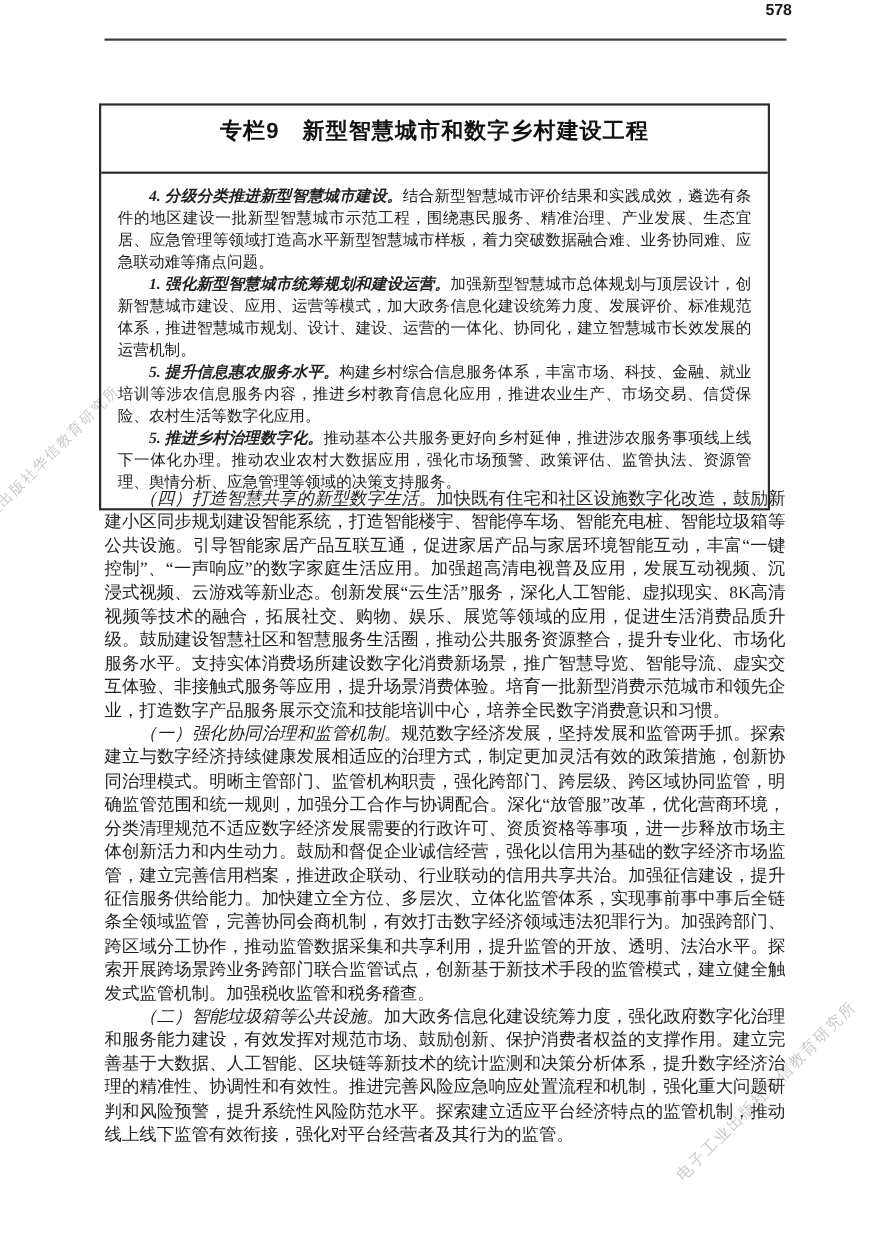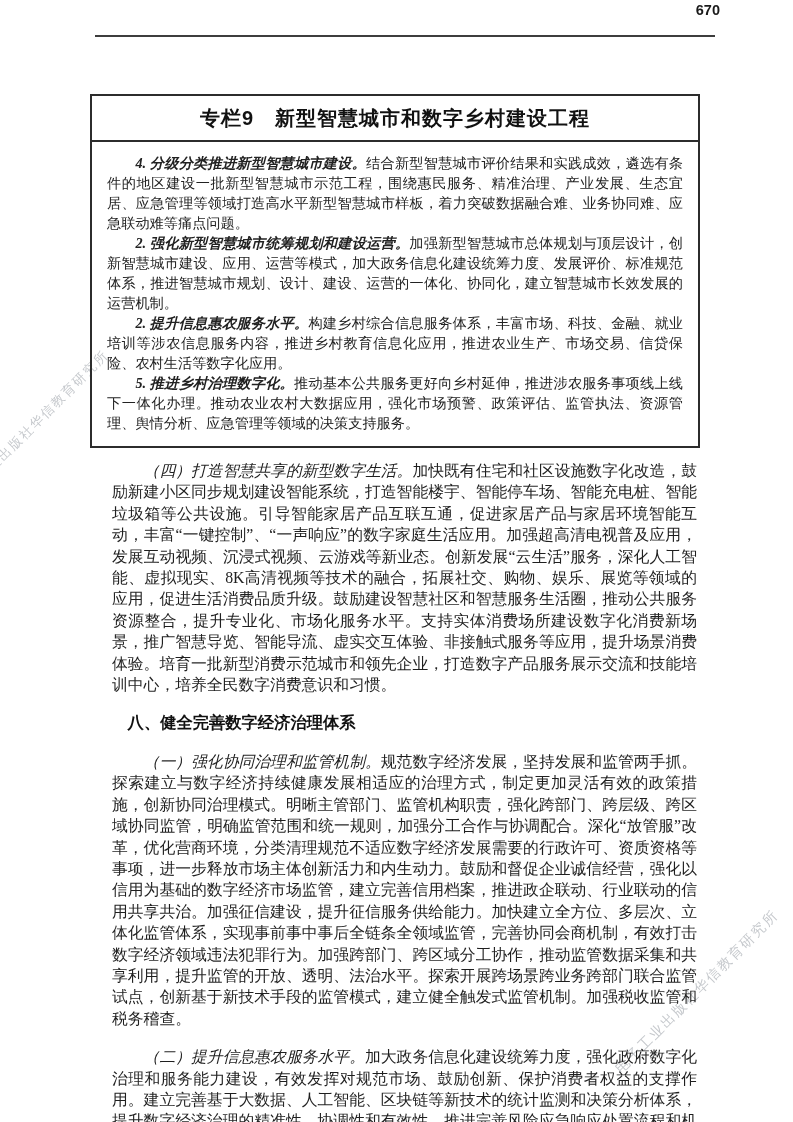--- a/index.html
+++ b/index.html
@@ -49,21 +49,21 @@
     border: 2px solid #2c2c2c;
     box-sizing: border-box;
     background: transparent;
   }
   .column-box-title {
     text-align: center;
     font-family: "Liberation Sans", "DejaVu Sans", sans-serif;
     font-weight: 700;
     font-size: 20px;
     letter-spacing: 1px;
-    padding: 9px 4px 8px;
+    padding: 9px 4px 24px;
     border-bottom: 2px solid #2c2c2c;
     color: #111;
   }
   .column-box-body {
     padding: 11px 15px 13px;
     font-size: 14.2px;
     line-height: 20px;
     text-align: justify;
     color: #222;
   }
@@ -71,21 +71,21 @@
   .box-lead { font-style: italic; font-weight: 600; }
 
   
   .main-text {
     position: absolute; top: 443px; left: 95px; width: 619px;
     font-size: 15.8px;
     line-height: 21.4px;
     text-align: justify;
     color: #1f1f1f;
   }
-  .main-text p { margin: 17px; text-indent: 2em; }
+  .main-text p { margin: 0; text-indent: 2em; }
   .para-lead { font-style: italic; }
   .section-heading {
     margin: 0;
     text-indent: 2em;
     font-family: "Liberation Sans", "DejaVu Sans", sans-serif;
     font-weight: 700;
     font-size: 16.3px;
     line-height: 21.4px;
     color: #111;
   }
@@ -93,34 +93,33 @@
 </head>
 <body>
 
 <div class="page">
 
   <div class="watermark wm-left">电子工业出版社华信教育研究所</div>
   <div class="watermark wm-right">电子工业出版社华信教育研究所</div>
 
   <div class="content">
 
-    <div class="page-number">670</div>
+    <div class="page-number">578</div>
     <div class="header-rule"></div>
 
     <section class="column-box">
       <div class="column-box-title">专栏9　新型智慧城市和数字乡村建设工程</div>
       <div class="column-box-body">
         <p class="box-para"><span class="box-lead">4. 分级分类推进新型智慧城市建设。</span><span>结合新型智慧城市评价结果和实践成效，遴选有条件的地区建设一批新型智慧城市示范工程，围绕惠民服务、精准治理、产业发展、生态宜居、应急管理等领域打造高水平新型智慧城市样板，着力突破数据融合难、业务协同难、应急联动难等痛点问题。</span></p>
-        <p class="box-para"><span class="box-lead">2. 强化新型智慧城市统筹规划和建设运营。</span><span>加强新型智慧城市总体规划与顶层设计，创新智慧城市建设、应用、运营等模式，加大政务信息化建设统筹力度、发展评价、标准规范体系，推进智慧城市规划、设计、建设、运营的一体化、协同化，建立智慧城市长效发展的运营机制。</span></p>
-        <p class="box-para"><span class="box-lead">2. 提升信息惠农服务水平。</span><span>构建乡村综合信息服务体系，丰富市场、科技、金融、就业培训等涉农信息服务内容，推进乡村教育信息化应用，推进农业生产、市场交易、信贷保险、农村生活等数字化应用。</span></p>
+        <p class="box-para"><span class="box-lead">1. 强化新型智慧城市统筹规划和建设运营。</span><span>加强新型智慧城市总体规划与顶层设计，创新智慧城市建设、应用、运营等模式，加大政务信息化建设统筹力度、发展评价、标准规范体系，推进智慧城市规划、设计、建设、运营的一体化、协同化，建立智慧城市长效发展的运营机制。</span></p>
+        <p class="box-para"><span class="box-lead">5. 提升信息惠农服务水平。</span><span>构建乡村综合信息服务体系，丰富市场、科技、金融、就业培训等涉农信息服务内容，推进乡村教育信息化应用，推进农业生产、市场交易、信贷保险、农村生活等数字化应用。</span></p>
         <p class="box-para"><span class="box-lead">5. 推进乡村治理数字化。</span><span>推动基本公共服务更好向乡村延伸，推进涉农服务事项线上线下一体化办理。推动农业农村大数据应用，强化市场预警、政策评估、监管执法、资源管理、舆情分析、应急管理等领域的决策支持服务。</span></p>
       </div>
     </section>
 
     <main class="main-text">
       <p><span class="para-lead">（四）打造智慧共享的新型数字生活。</span><span>加快既有住宅和社区设施数字化改造，鼓励新建小区同步规划建设智能系统，打造智能楼宇、智能停车场、智能充电桩、智能垃圾箱等公共设施。引导智能家居产品互联互通，促进家居产品与家居环境智能互动，丰富“一键控制”、“一声响应”的数字家庭生活应用。加强超高清电视普及应用，发展互动视频、沉浸式视频、云游戏等新业态。创新发展“云生活”服务，深化人工智能、虚拟现实、8K高清视频等技术的融合，拓展社交、购物、娱乐、展览等领域的应用，促进生活消费品质升级。鼓励建设智慧社区和智慧服务生活圈，推动公共服务资源整合，提升专业化、市场化服务水平。支持实体消费场所建设数字化消费新场景，推广智慧导览、智能导流、虚实交互体验、非接触式服务等应用，提升场景消费体验。培育一批新型消费示范城市和领先企业，打造数字产品服务展示交流和技能培训中心，培养全民数字消费意识和习惯。</span></p>
-      <h2 class="section-heading">八、健全完善数字经济治理体系</h2>
       <p><span class="para-lead">（一）强化协同治理和监管机制。</span><span>规范数字经济发展，坚持发展和监管两手抓。探索建立与数字经济持续健康发展相适应的治理方式，制定更加灵活有效的政策措施，创新协同治理模式。明晰主管部门、监管机构职责，强化跨部门、跨层级、跨区域协同监管，明确监管范围和统一规则，加强分工合作与协调配合。深化“放管服”改革，优化营商环境，分类清理规范不适应数字经济发展需要的行政许可、资质资格等事项，进一步释放市场主体创新活力和内生动力。鼓励和督促企业诚信经营，强化以信用为基础的数字经济市场监管，建立完善信用档案，推进政企联动、行业联动的信用共享共治。加强征信建设，提升征信服务供给能力。加快建立全方位、多层次、立体化监管体系，实现事前事中事后全链条全领域监管，完善协同会商机制，有效打击数字经济领域违法犯罪行为。加强跨部门、跨区域分工协作，推动监管数据采集和共享利用，提升监管的开放、透明、法治水平。探索开展跨场景跨业务跨部门联合监管试点，创新基于新技术手段的监管模式，建立健全触发式监管机制。加强税收监管和税务稽查。</span></p>
-      <p><span class="para-lead">（二）提升信息惠农服务水平。</span><span>加大政务信息化建设统筹力度，强化政府数字化治理和服务能力建设，有效发挥对规范市场、鼓励创新、保护消费者权益的支撑作用。建立完善基于大数据、人工智能、区块链等新技术的统计监测和决策分析体系，提升数字经济治理的精准性、协调性和有效性。推进完善风险应急响应处置流程和机制，强化重大问题研判和风险预警，提升系统性风险防范水平。探索建立适应平台经济特点的监管机制，推动线上线下监管有效衔接，强化对平台经营者及其行为的监管。</span></p>
+      <p><span class="para-lead">（二）智能垃圾箱等公共设施。</span><span>加大政务信息化建设统筹力度，强化政府数字化治理和服务能力建设，有效发挥对规范市场、鼓励创新、保护消费者权益的支撑作用。建立完善基于大数据、人工智能、区块链等新技术的统计监测和决策分析体系，提升数字经济治理的精准性、协调性和有效性。推进完善风险应急响应处置流程和机制，强化重大问题研判和风险预警，提升系统性风险防范水平。探索建立适应平台经济特点的监管机制，推动线上线下监管有效衔接，强化对平台经营者及其行为的监管。</span></p>
     </main>
 
   </div>
 </div>
 
 </body></html>

